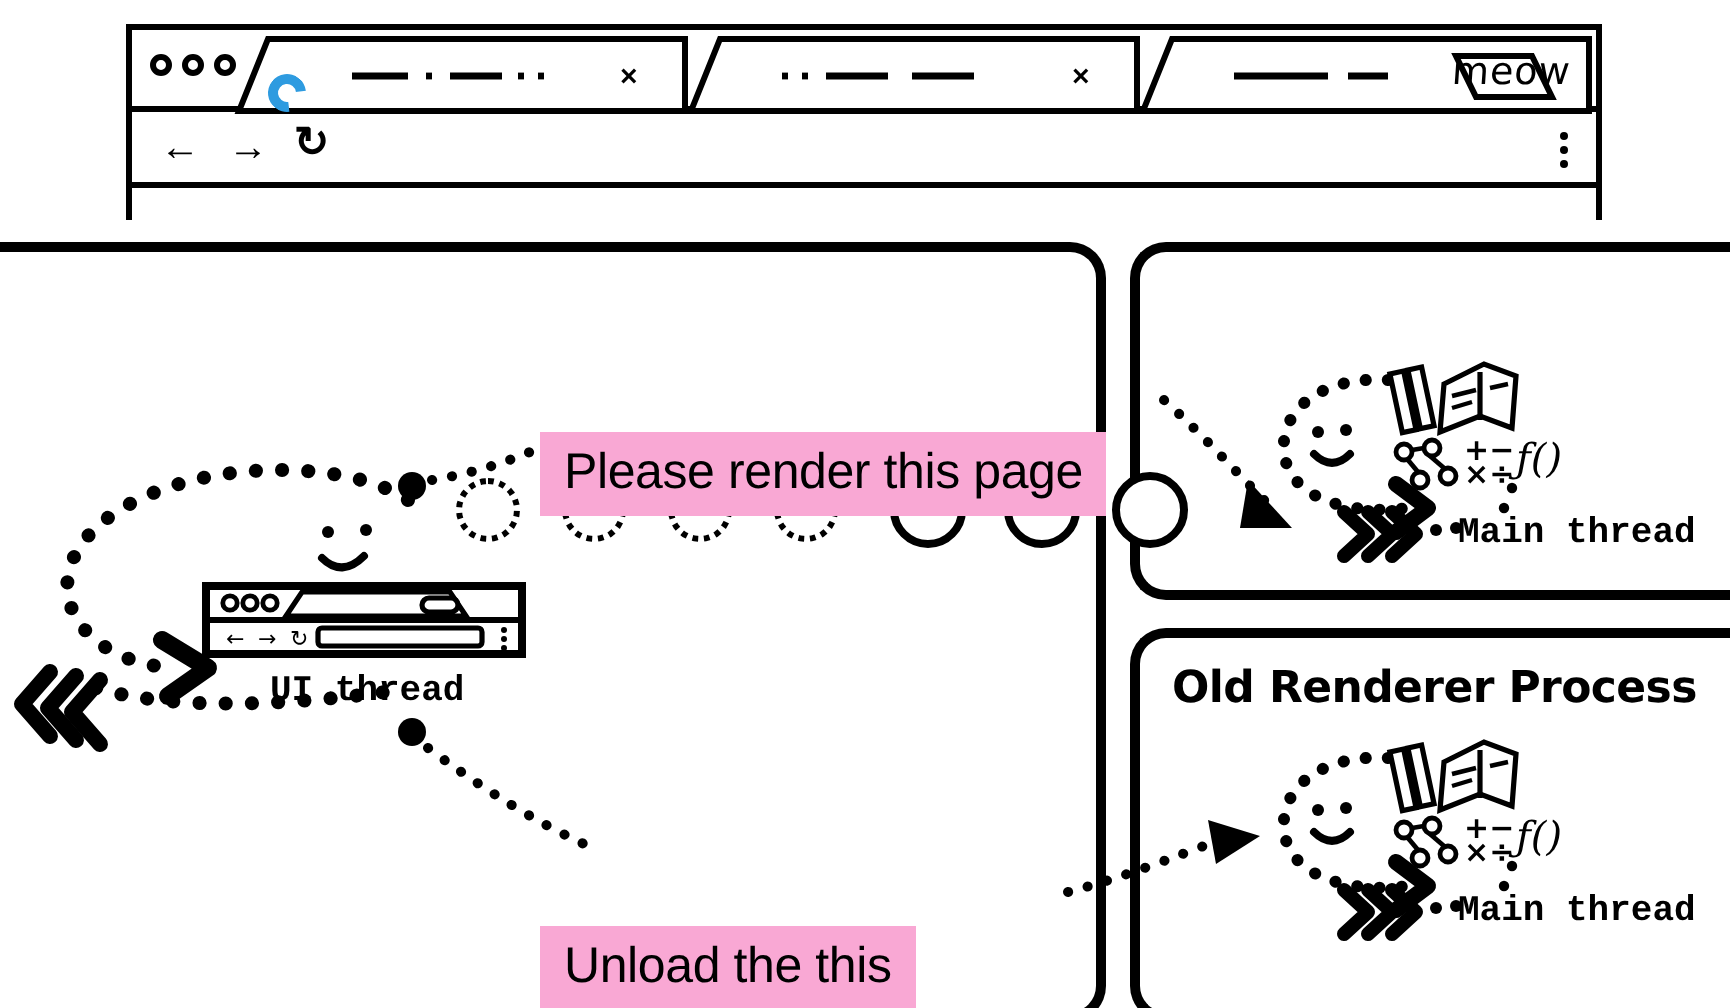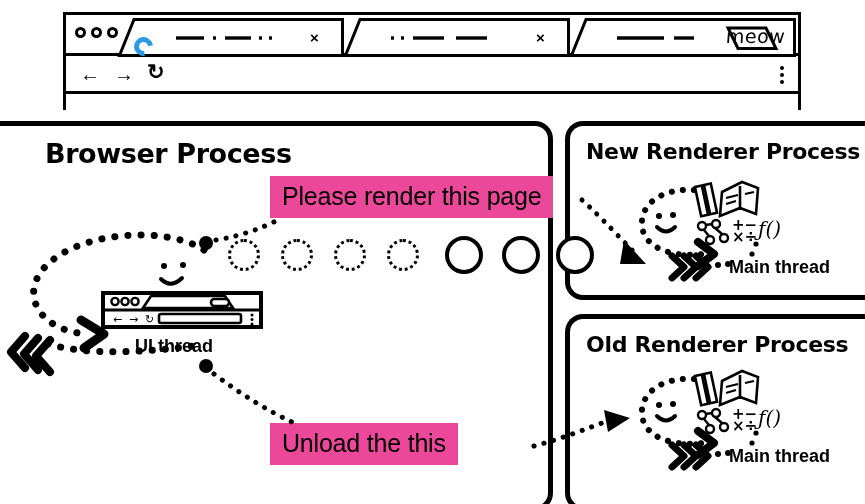--- a/index.html
+++ b/index.html
@@ -91,40 +91,40 @@
   .panel-title{
     position:absolute;font-weight:bold;white-space:nowrap;
     font-family:"DejaVu Sans", sans-serif;
   }
   #title-browser{left:45px;top:138px;font-size:27px;letter-spacing:-.4px;}
   #title-new{left:586px;top:139px;font-size:22px;letter-spacing:-.3px;}
   #title-old{left:586px;top:332px;font-size:22px;letter-spacing:-.3px;}
 
   
   .msg{
-    position:absolute;background:#ec4899;
+    position:absolute;background:#f9a8d4;
     font-size:25px;line-height:34px;padding:3px 12px 5px 12px;
-    white-space:nowrap;letter-spacing:-.2px;
+    white-space:nowrap;letter-spacing:-.2px;margin-top:40px;
   }
   #msg-render{left:270px;top:176px;}
   #msg-unload{left:270px;top:423px;}
 
   
   .circ{position:absolute;border-radius:50%;box-sizing:border-box;}
   .circ-dotted{
     border:3px dotted #000;width:32px;height:32px;
   }
   .circ-solid{
     border:4px solid #000;width:38px;height:38px;background:#fff;
   }
 
   
   .thread-label{
     position:absolute;font-size:18px;font-weight:bold;white-space:nowrap;
-    font-family:Liberation Sans, sans-serif;
+    font-family:Liberation Mono, monospace;
   }
   #lbl-ui{left:135px;top:336px;}
   #lbl-main-new{left:729px;top:257px;}
   #lbl-main-old{left:729px;top:446px;}
 
   svg.deco{position:absolute;overflow:visible;}
   .dots{fill:#000;}
   .strk{stroke:#000;fill:none;}
 </style>
 </head>
@@ -195,22 +195,20 @@
       </div>
     </div>
 
     <div id="viewport"></div>
   </div>
 
   <div class="panel" id="panel-browser"></div>
   <div class="panel" id="panel-new"></div>
   <div class="panel" id="panel-old"></div>
 
-  <div class="panel-title" id="title-browser">Browser Process</div>
-  <div class="panel-title" id="title-new">New Renderer Process</div>
   <div class="panel-title" id="title-old">Old Renderer Process</div>
 
   <svg class="deco" style="left:150px;top:258px;width:60px;height:40px;" viewBox="0 0 60 40">
     <circle class="dots" cx="14" cy="8" r="3"></circle>
     <circle class="dots" cx="33" cy="7" r="3"></circle>
     <path class="strk" d="M11 21 Q21 31 32 20" stroke-width="4" stroke-linecap="round"></path>
   </svg>
 
   <svg class="deco" style="left:101px;top:291px;width:162px;height:38px;" viewBox="0 0 162 38">
     <rect x="2" y="2" width="158" height="34" fill="#fff" stroke="#000" stroke-width="4"></rect>

